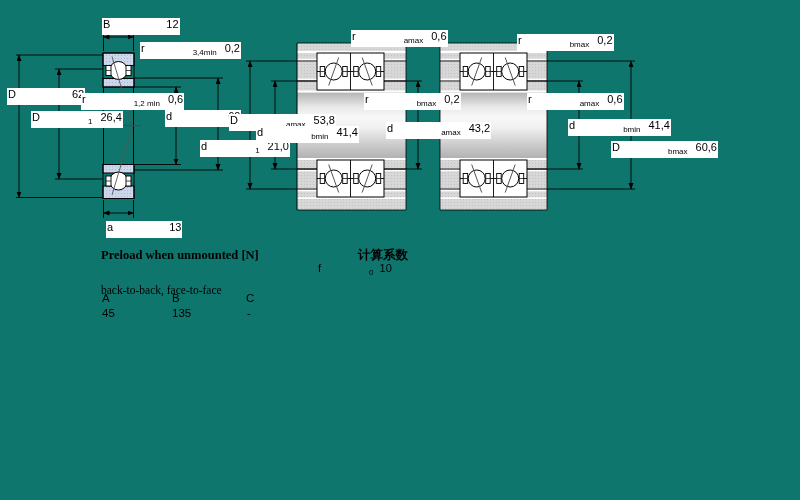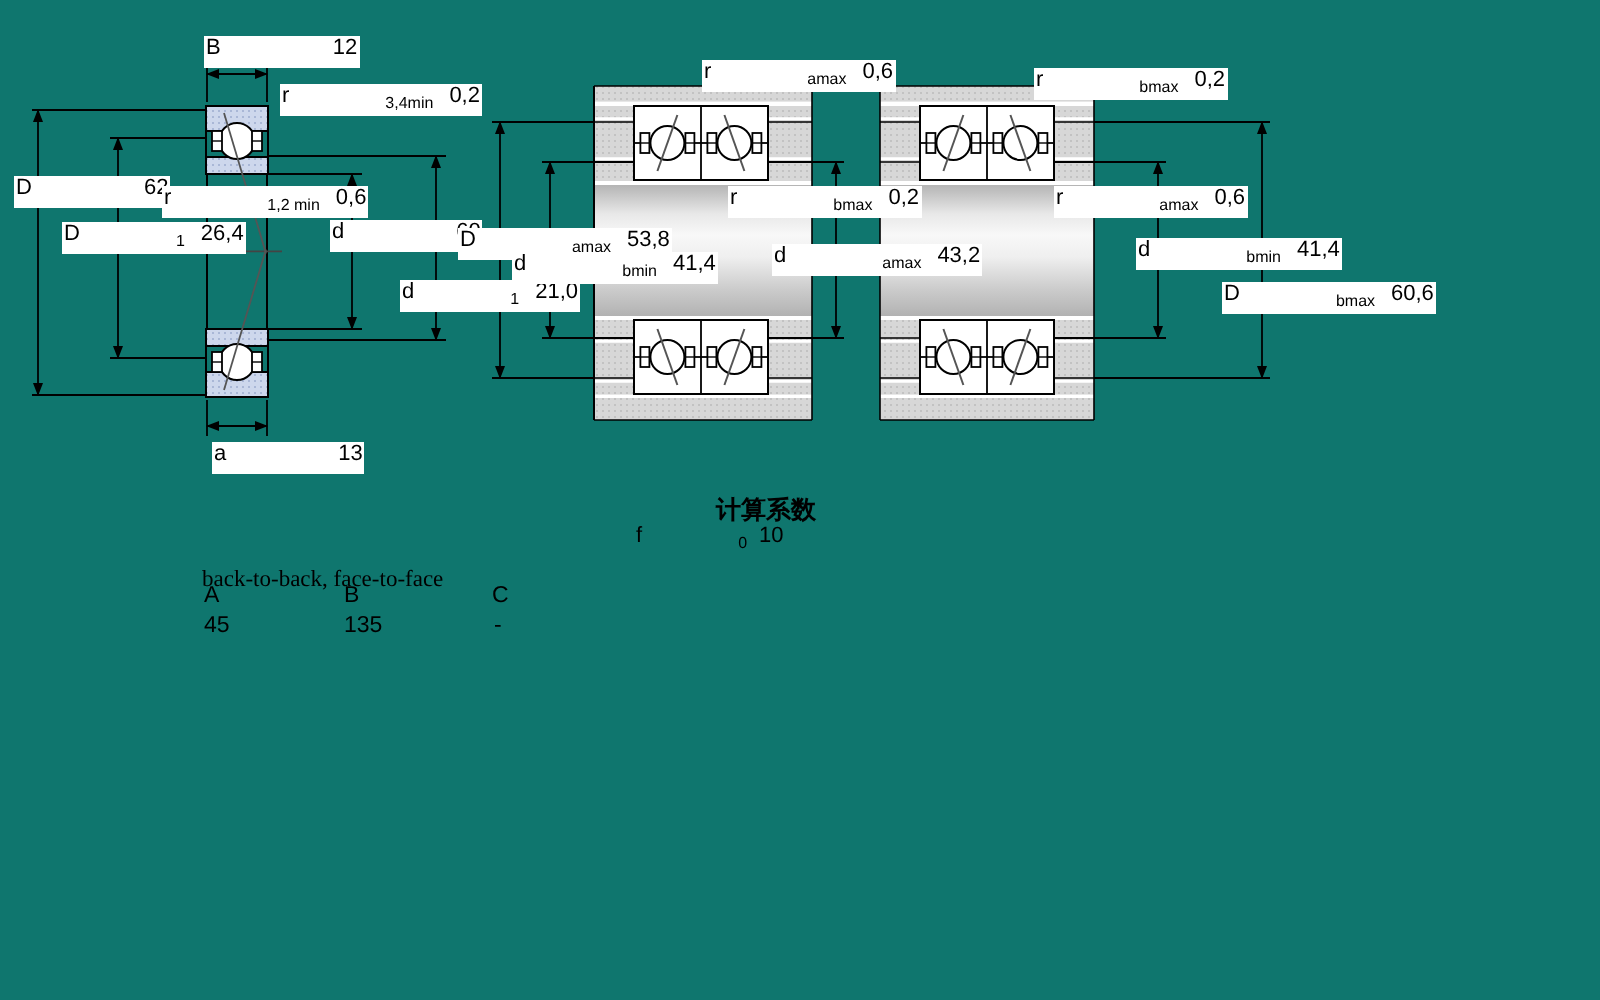--- a/index.html
+++ b/index.html
@@ -238,20 +238,21 @@
 <div class="dim" style="left:256px;top:126px;"><span>d</span><sub>bmin</sub><span class="val">41,4</span></div>
 <div class="dim" style="left:351px;top:30px;"><span>r</span><sub>amax</sub><span class="val">0,6</span></div>
 <div class="dim" style="left:364px;top:93px;"><span>r</span><sub>bmax</sub><span class="val">0,2</span></div>
 <div class="dim" style="left:386px;top:122px;"><span>d</span><sub>amax</sub><span class="val">43,2</span></div>
 
 <div class="dim" style="left:517px;top:34px;"><span>r</span><sub>bmax</sub><span class="val">0,2</span></div>
 <div class="dim" style="left:527px;top:93px;"><span>r</span><sub>amax</sub><span class="val">0,6</span></div>
 <div class="dim" style="left:568px;top:119px;"><span>d</span><sub>bmin</sub><span class="val">41,4</span></div>
 <div class="dim" style="left:611px;top:141px;"><span>D</span><sub>bmax</sub><span class="val">60,6</span></div>
 
+<div class="serifb" style="left:101px;top:248px;">Preload when unmounted [N]</div>
 <div class="serif" style="left:101px;top:264px;">back-to-back, face-to-face</div>
 <div class="sans" style="left:102px;top:292px;">A</div>
 <div class="sans" style="left:172px;top:292px;">B</div>
 <div class="sans" style="left:246px;top:292px;">C</div>
 <div class="sans" style="left:102px;top:307px;">45</div>
 <div class="sans" style="left:172px;top:307px;">135</div>
 <div class="sans" style="left:247px;top:307px;">-</div>
 
 <div class="cjk" style="left:342px;top:247px;">计算系数</div>
 <div class="dim" style="left:317px;top:262px;background:transparent;"><span>f</span><sub>0</sub><span class="val" style="margin-left:6px">10</span></div>

